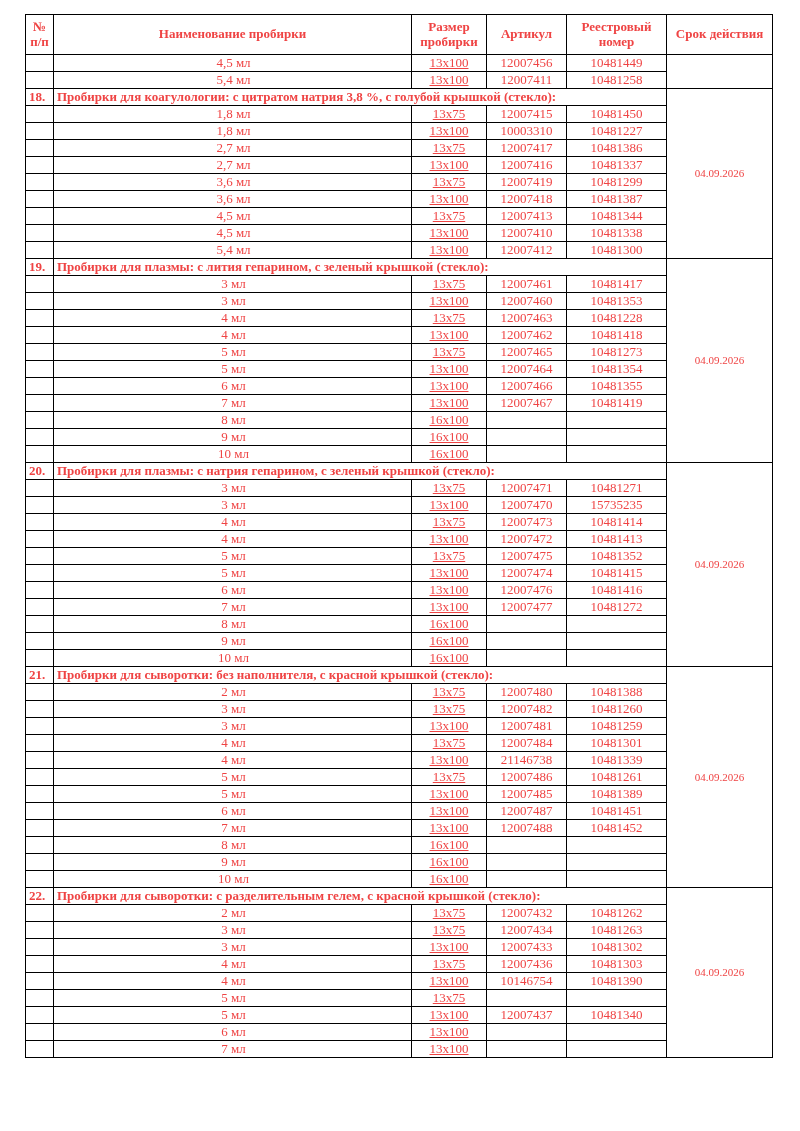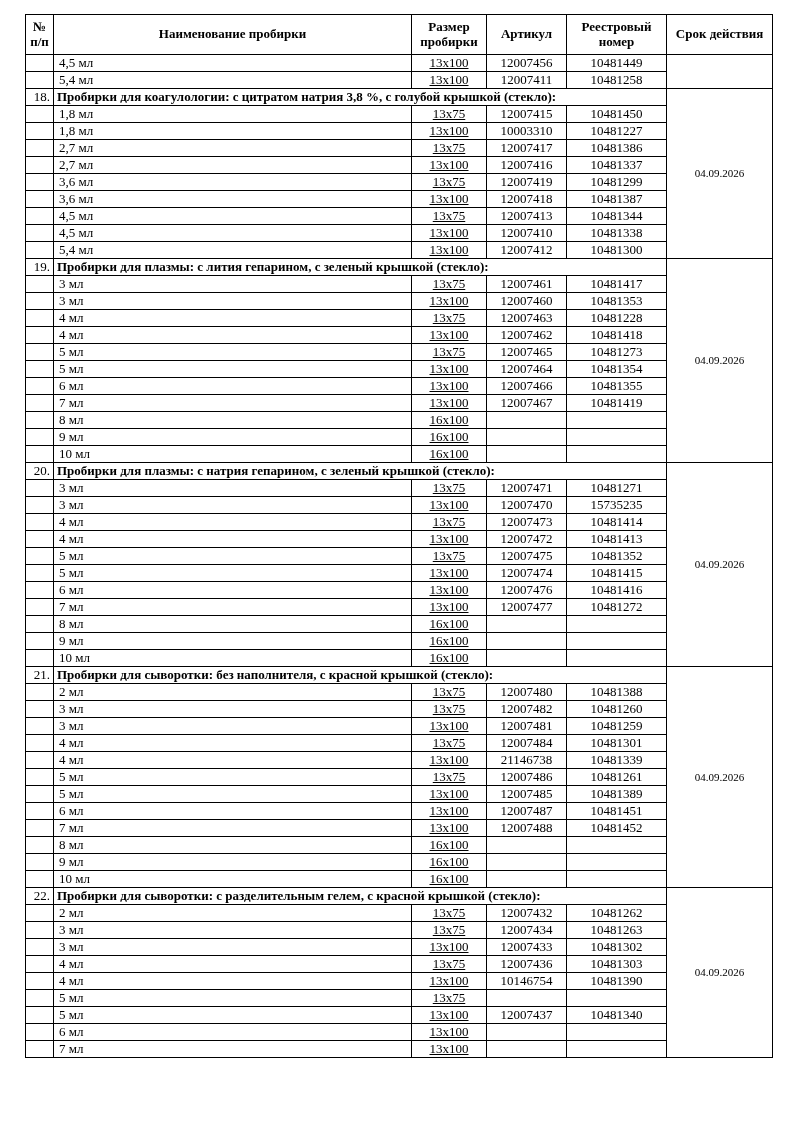--- a/index.html
+++ b/index.html
@@ -8,21 +8,21 @@
     background: #ffffff;
   }
   .page {
     position: relative;
     width: 800px;
     height: 1131px;
     background: #ffffff;
     box-sizing: border-box;
     padding: 14px 0 0 25px;
     font-family: "Liberation Serif", serif;
-    color: #000000;
+    color: #ef4444;
   }
   table.reg-table {
     border-collapse: collapse;
     table-layout: fixed;
     width: 747px;
   }
   .reg-table th, .reg-table td {
     border: 1px solid #000;
     font-size: 13px;
     line-height: 1.15;
@@ -36,22 +36,22 @@
     vertical-align: middle;
     white-space: normal;
     padding: 3px 2px;
     height: 40px;
   }
   .reg-table td {
     height: 17px;
     white-space: nowrap;
     vertical-align: middle;
   }
-  td.num          { text-align: right; }
-  td.name         { text-align: left; padding-left: 5px; }
+  td.num          { text-align: left; font-weight: bold; }
+  td.name         { text-align: center; padding-left: 5px; }
   td.size         { text-align: center; text-decoration: underline; }
   td.article      { text-align: center; }
   td.reg          { text-align: center; margin-left: 42px; }
   td.section-title{ text-align: left; font-weight: bold; white-space: normal; }
   td.validity     { text-align: center; vertical-align: middle; font-size: 11px; }
 </style>
 </head>
 <body>
 
 <div class="page">

